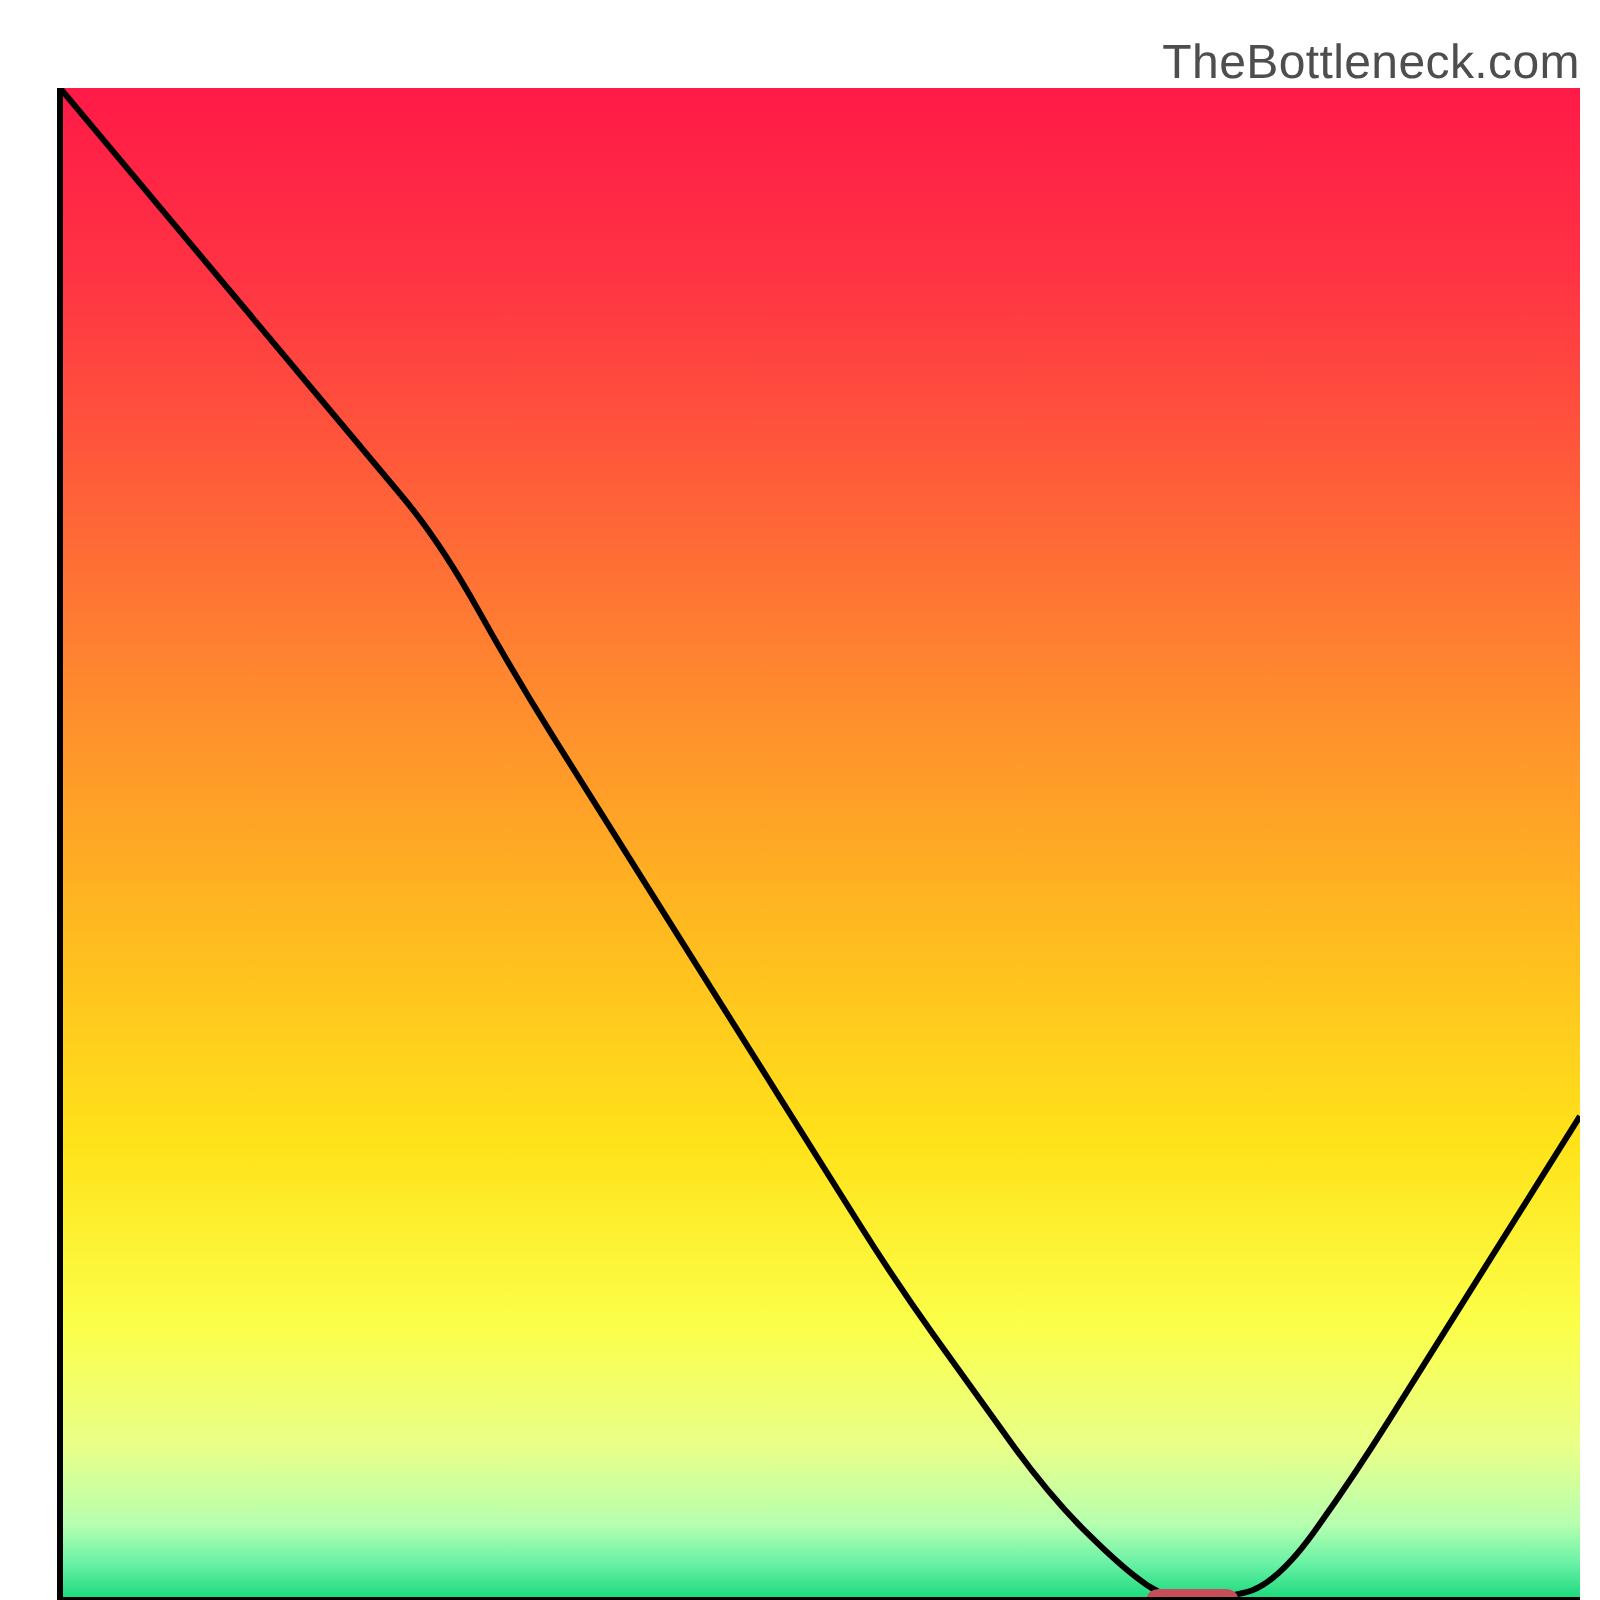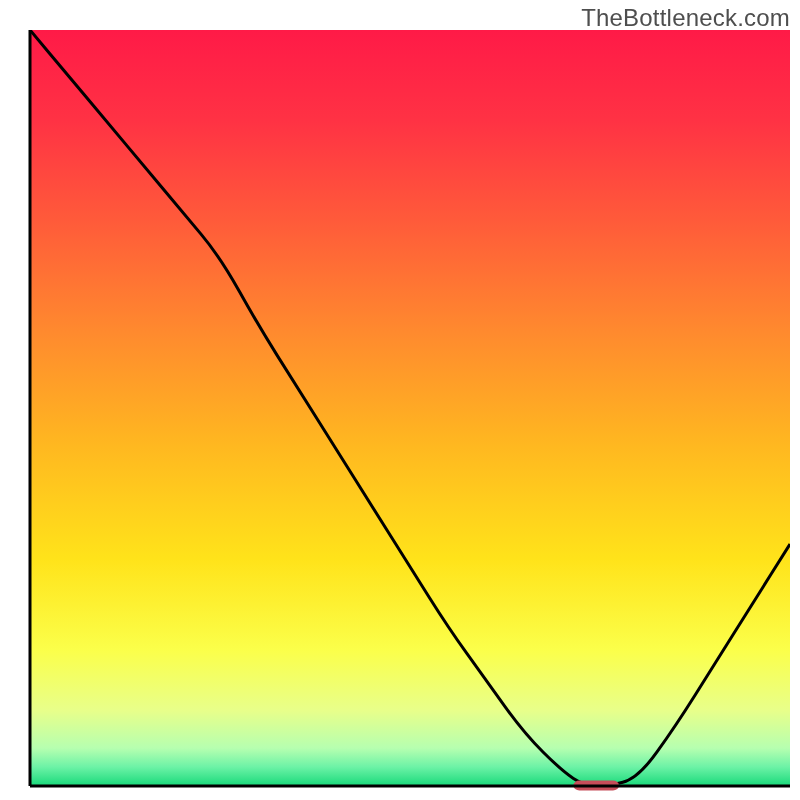--- a/index.html
+++ b/index.html
@@ -7,20 +7,21 @@
     padding: 0;
     width: 800px;
     height: 800px;
     background: #ffffff;
     font-family: Arial, Helvetica, sans-serif;
   }
   .container {
     position: relative;
     width: 800px;
     height: 620px;
+    margin-top: 14px;
   }
   .attribution {
     position: absolute;
     top: 4px;
     right: 10px;
     color: #4e4e4e;
     font-size: 24px;
     font-weight: 500;
     letter-spacing: 0.2px;
   }

